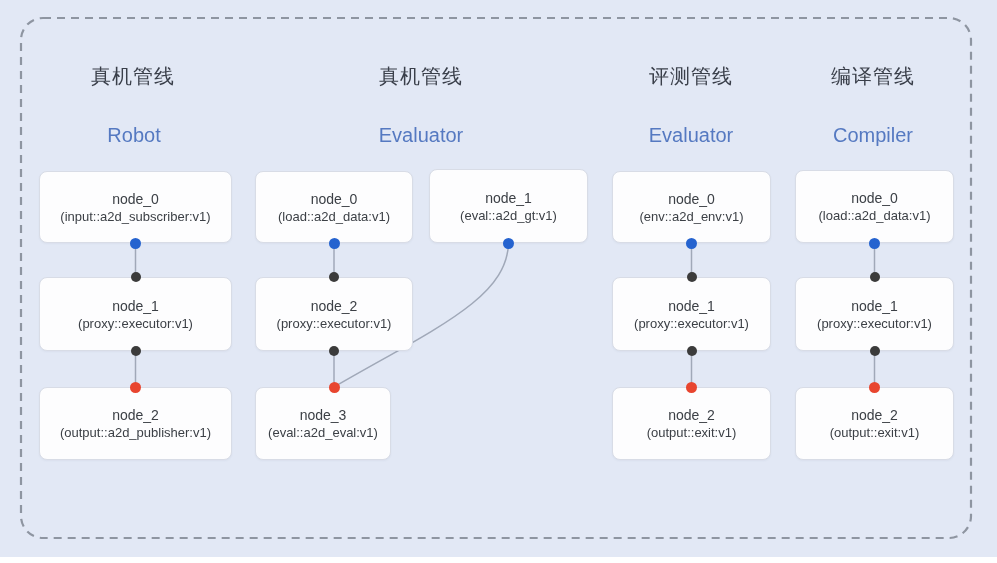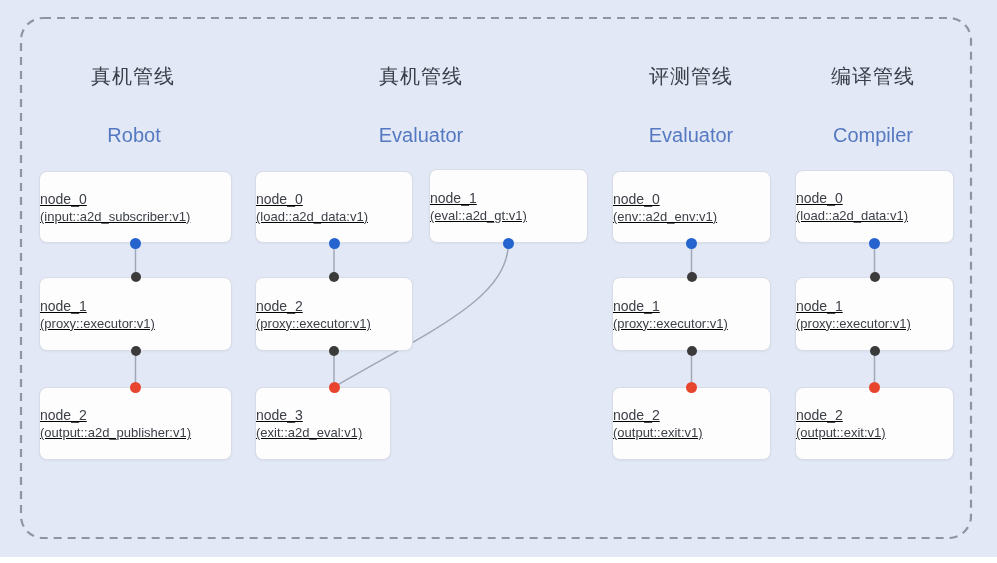--- a/index.html
+++ b/index.html
@@ -47,24 +47,24 @@
   }
   .node {
     position: absolute;
     box-sizing: border-box;
     background: #fdfdfe;
     border: 1px solid #d8dce6;
     border-radius: 8px;
     box-shadow: 0 1px 2px rgba(60,70,100,0.05);
     display: flex;
     flex-direction: column;
+    align-items: center;
     justify-content: center;
     gap: 2px;
     z-index: 2;
-    text-decoration: underline;
   }
   .node-name {
     font-size: 14px;
     color: #3c4046;
     line-height: 16px;
   }
   .node-type {
     font-size: 13px;
     color: #3c4046;
     line-height: 15px;
@@ -133,21 +133,21 @@
   <div class="node" style="left:429px; top:169px; width:159px; height:74px">
     <div class="node-name">node_1</div>
     <div class="node-type">(eval::a2d_gt:v1)</div>
   </div>
   <div class="node" style="left:255px; top:277px; width:158px; height:74px">
     <div class="node-name">node_2</div>
     <div class="node-type">(proxy::executor:v1)</div>
   </div>
   <div class="node" style="left:255px; top:387px; width:136px; height:73px">
     <div class="node-name">node_3</div>
-    <div class="node-type">(exit::a2d_eval:v1)</div>
+    <div class="node-type">(eval::a2d_eval:v1)</div>
   </div>
 
   <div class="node" style="left:612px; top:171px; width:159px; height:72px">
     <div class="node-name">node_0</div>
     <div class="node-type">(env::a2d_env:v1)</div>
   </div>
   <div class="node" style="left:612px; top:277px; width:159px; height:74px">
     <div class="node-name">node_1</div>
     <div class="node-type">(proxy::executor:v1)</div>
   </div>

